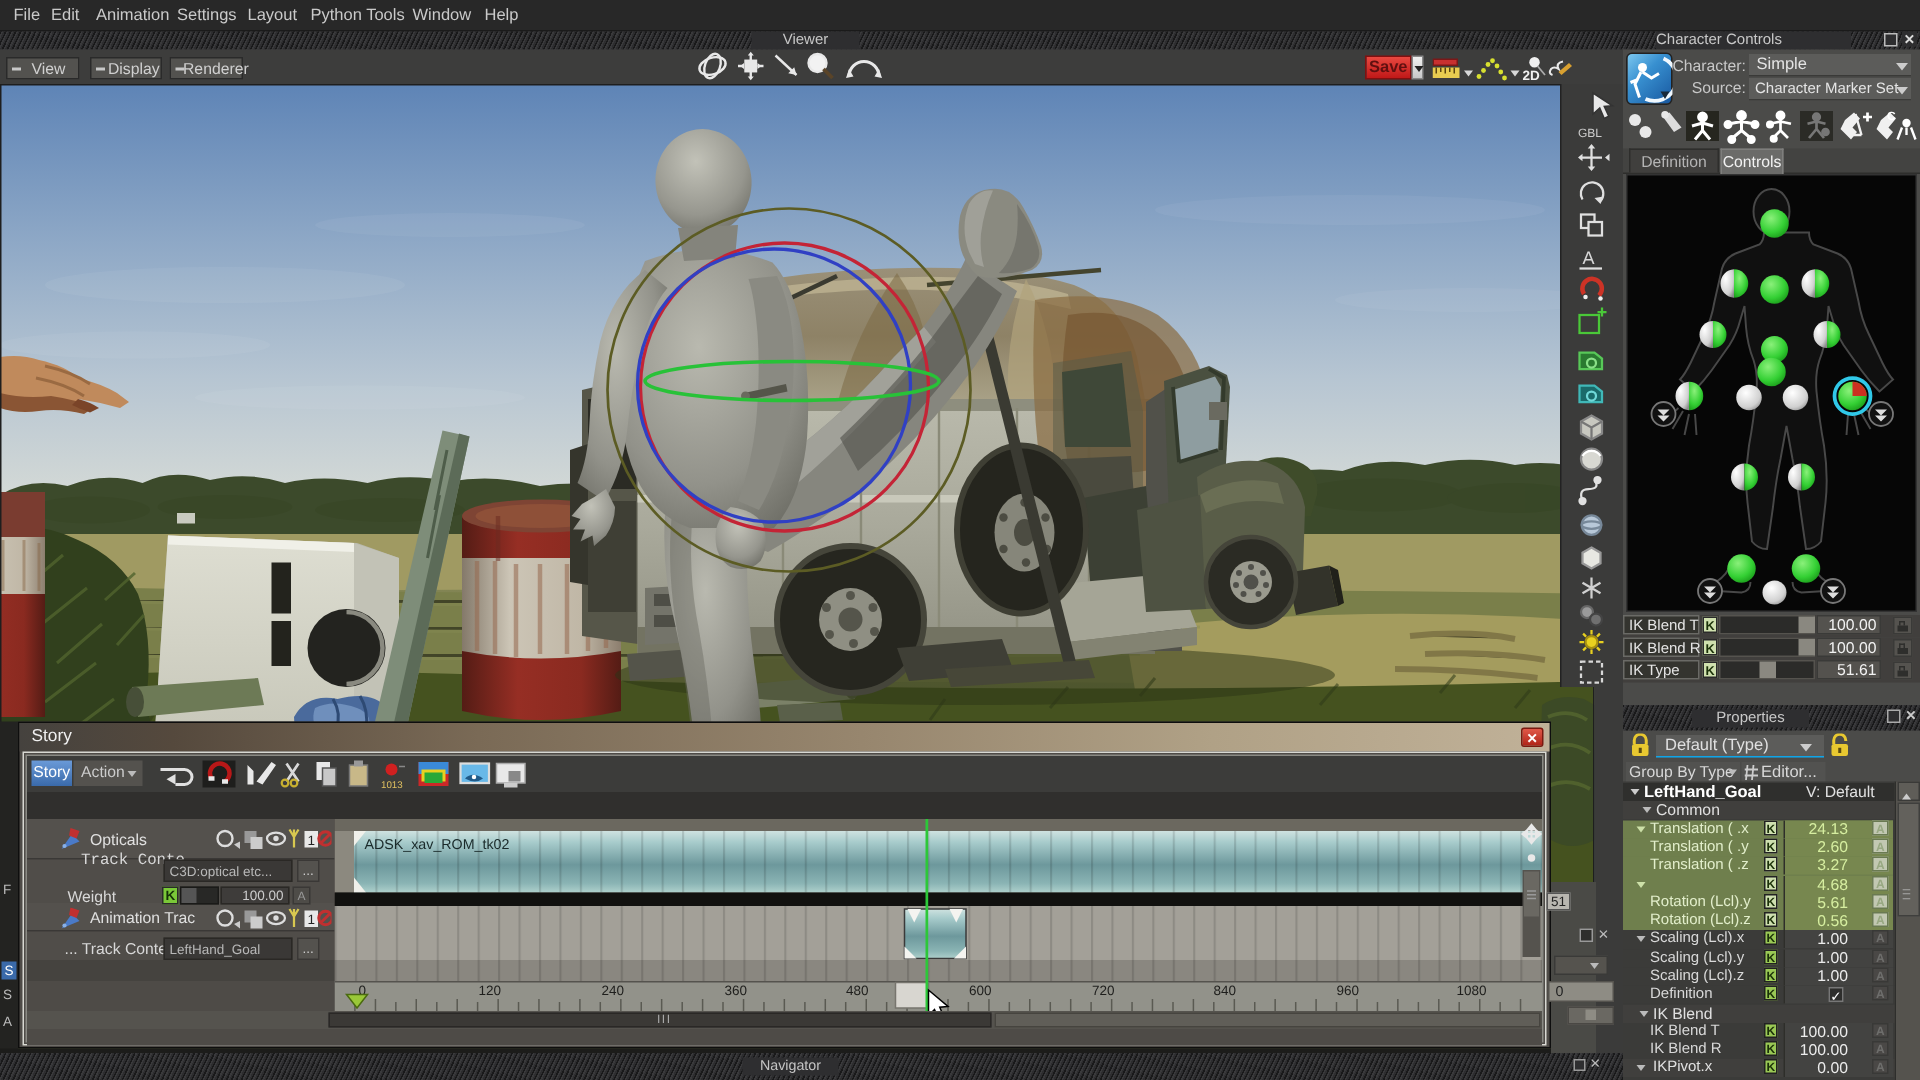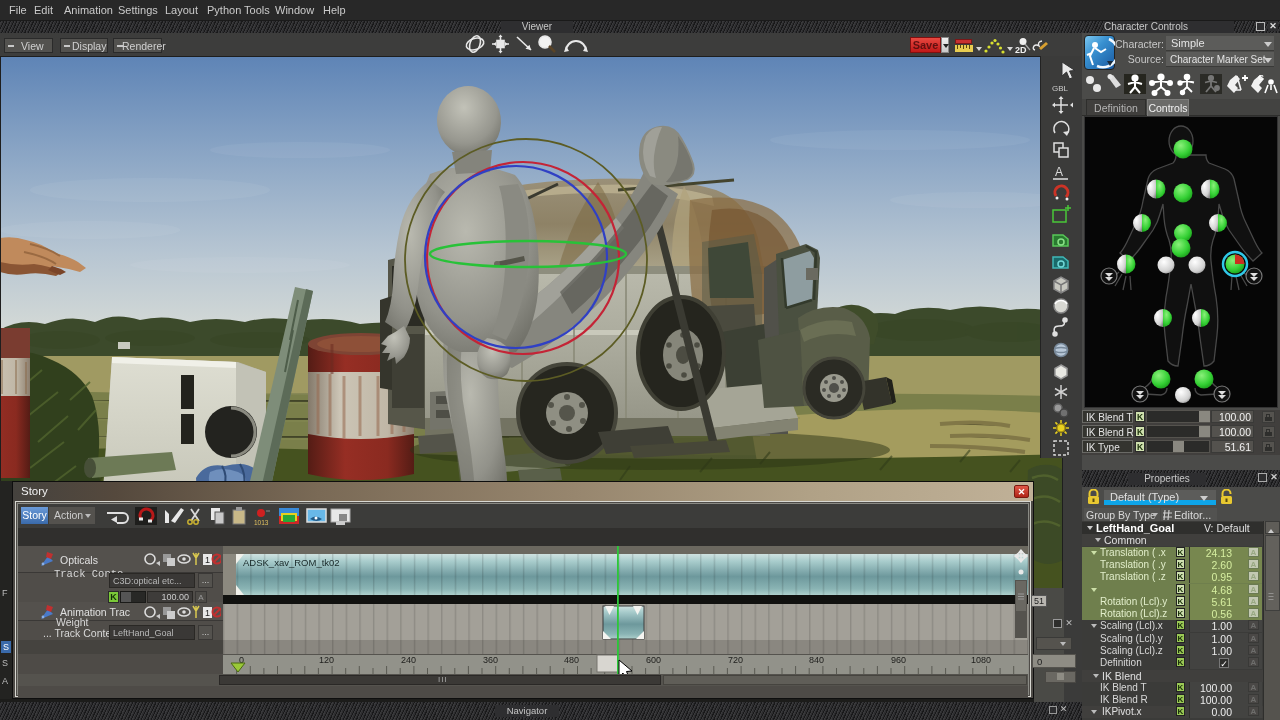--- a/index.html
+++ b/index.html
@@ -641,21 +641,21 @@
 
 <div class="hatch" style="left:1082px;top:470px;width:198px;height:17px;"></div>
 <div class="t" style="left:1128px;top:473px;width:78px;height:12px;background:#2e2e30;text-align:center;font-size:10px;color:#c8c8c8;">Properties</div>
 <div style="left:1258px;top:473px;width:9px;height:9px;border:1px solid #aaa;background:#2e2e30;"></div>
 <div class="t" style="left:1269px;top:472px;width:10px;height:10px;color:#ccc;font-size:9px;font-weight:bold;text-align:center;line-height:10px;">✕</div>
 <svg style="left:1086px;top:489px;" width="15" height="16" viewBox="0 0 15 16">
  <path d="M3.5 7 v-2.5 a4 4 0 0 1 8 0 V7" fill="none" stroke="#e8c830" stroke-width="2"></path>
  <rect x="2" y="7" width="11" height="8" rx="1.5" fill="#e8c830"></rect>
       <rect x="6.5" y="9.5" width="2" height="3.5" fill="#5a4a10"></rect>
     </svg>
-<div class="t" style="left:1104px;top:490px;width:112px;height:15px;background:#5c5c5a;border-bottom:5px solid #0ea5e9;color:#e0e0e0;font-size:11px;line-height:15px;padding-left:6px;">Default (Type)</div>
+<div class="t" style="left:1104px;top:490px;width:112px;height:15px;background:#5c5c5a;border-bottom:1px solid #0ea5e9;color:#e0e0e0;font-size:11px;line-height:15px;padding-left:6px;">Default (Type)</div>
 <div style="left:1200px;top:496px;width:0;height:0;border:4px solid transparent;border-top:5px solid #ccc;"></div>
 <svg style="left:1219px;top:489px;" width="15" height="16" viewBox="0 0 15 16">
  <path d="M3.5 7 v-2.5 a4 4 0 0 1 8 0 V5" fill="none" stroke="#e8c830" stroke-width="2"></path>
  <rect x="2" y="7" width="11" height="8" rx="1.5" fill="#e8c830"></rect>
       <rect x="6.5" y="9.5" width="2" height="3.5" fill="#5a4a10"></rect>
     </svg>
 <div class="t" style="left:1084px;top:508px;width:76px;height:14px;background:#525250;color:#d8d8d8;font-size:10.5px;line-height:14px;padding-left:2px;">Group By Type</div>
 <div style="left:1152px;top:513px;width:0;height:0;border:3.5px solid transparent;border-top:4.5px solid #bbb;"></div>
 <div class="t" style="left:1161px;top:508px;width:56px;height:14px;background:#525250;color:#d8d8d8;font-size:11px;line-height:14px;padding-left:13px;">Editor...</div>
 <svg style="left:1163px;top:510px;" width="10" height="10" viewBox="0 0 10 10">
@@ -684,21 +684,21 @@
 <div style="left:1082px;top:559px;width:180px;height:13px;background:#6f7f4d;"></div>
 <div class="t" style="left:1100px;top:559px;width:72px;overflow:hidden;font-size:10px;color:#e2eecb;">Translation ( .y</div>
 <div class="t" style="left:1176px;top:559px;width:9px;height:10px;background:#cfe0b0;border:1px solid #222;color:#1a3008;font-size:8px;font-weight:bold;text-align:center;line-height:9px;">K</div>
 <div style="left:1189px;top:559px;width:73px;height:12px;background:#77874f;border-left:1px solid #2e2e2a;"></div>
 <div class="t" style="left:1164px;top:559px;width:68px;font-size:10.5px;color:#d6eea0;text-align:right;">2.60</div>
 <div class="t" style="left:1248px;top:559px;width:11px;height:10px;background:#c2c8b2;border:1px solid #6a7a52;color:#98a882;font-size:8px;font-weight:bold;text-align:center;line-height:10px;">A</div>
 <div style="left:1082px;top:571px;width:180px;height:13px;background:#6f7f4d;"></div>
 <div class="t" style="left:1100px;top:571px;width:72px;overflow:hidden;font-size:10px;color:#e2eecb;">Translation ( .z</div>
 <div class="t" style="left:1176px;top:571px;width:9px;height:10px;background:#cfe0b0;border:1px solid #222;color:#1a3008;font-size:8px;font-weight:bold;text-align:center;line-height:9px;">K</div>
 <div style="left:1189px;top:571px;width:73px;height:12px;background:#77874f;border-left:1px solid #2e2e2a;"></div>
-<div class="t" style="left:1164px;top:571px;width:68px;font-size:10.5px;color:#d6eea0;text-align:right;">0.95</div>
+<div class="t" style="left:1164px;top:571px;width:68px;font-size:10.5px;color:#d6eea0;text-align:right;">3.27</div>
 <div class="t" style="left:1248px;top:571px;width:11px;height:10px;background:#c2c8b2;border:1px solid #6a7a52;color:#98a882;font-size:8px;font-weight:bold;text-align:center;line-height:10px;">A</div>
 <div style="left:1082px;top:584px;width:180px;height:13px;background:#6f7f4d;"></div>
 <div style="left:1091px;top:588px;width:0;height:0;border:3px solid transparent;border-top:4px solid #cde0a8;"></div>
 <div class="t" style="left:1100px;top:600px;width:72px;overflow:hidden;font-size:10px;color:#e2eecb;">Rotation (Lcl).x</div>
 <div class="t" style="left:1176px;top:584px;width:9px;height:10px;background:#cfe0b0;border:1px solid #222;color:#1a3008;font-size:8px;font-weight:bold;text-align:center;line-height:9px;">K</div>
 <div style="left:1189px;top:584px;width:73px;height:12px;background:#77874f;border-left:1px solid #2e2e2a;"></div>
 <div class="t" style="left:1164px;top:584px;width:68px;font-size:10.5px;color:#d6eea0;text-align:right;">4.68</div>
 <div class="t" style="left:1248px;top:584px;width:11px;height:10px;background:#c2c8b2;border:1px solid #6a7a52;color:#98a882;font-size:8px;font-weight:bold;text-align:center;line-height:10px;">A</div>
 <div style="left:1082px;top:596px;width:180px;height:13px;background:#6f7f4d;"></div>
 <div class="t" style="left:1100px;top:596px;width:72px;overflow:hidden;font-size:10px;color:#e2eecb;">Rotation (Lcl).y</div>
@@ -856,21 +856,21 @@
         <path d="M71 11 l6 -6" stroke="#c03030" stroke-width="2"></path>
  </svg>
 
  <div class="t" style="left:41px;top:86px;font-size:10.5px;color:#d8d8d8;font-family:Liberation Mono, monospace;">Track Conte</div>
  <div class="t" style="left:96px;top:91px;width:86px;height:15px;background:#3a3836;border:1px solid #2a2825;color:#b8b8b8;font-size:9px;line-height:14px;padding-left:3px;">C3D:optical etc...</div>
  <div class="t" style="left:185px;top:91px;width:15px;height:15px;background:#54524e;border:1px solid #3a3836;color:#ccc;font-size:9px;text-align:center;line-height:12px;">...</div>
  <div class="t" style="left:30px;top:145px;font-size:10.5px;color:#d8d8d8;">... Track Conte</div>
  <div class="t" style="left:96px;top:143px;width:86px;height:15px;background:#3a3836;border:1px solid #2a2825;color:#b8b8b8;font-size:9px;line-height:14px;padding-left:3px;">LeftHand_Goal</div>
  <div class="t" style="left:185px;top:143px;width:15px;height:15px;background:#54524e;border:1px solid #3a3836;color:#ccc;font-size:9px;text-align:center;line-height:12px;">...</div>
 
- <div class="t" style="left:43px;top:110px;font-size:10.5px;color:#d8d8d8;margin-top:24px;">Weight</div>
+ <div class="t" style="left:32px;top:110px;font-size:10.5px;color:#d8d8d8;">Weight</div>
  <div class="t" style="left:95px;top:109px;width:11px;height:12px;background:#7ac838;border:1px solid #2a2a2a;color:#143008;font-size:9px;font-weight:bold;text-align:center;line-height:11px;">K</div>
  <div style="left:107px;top:109px;width:26px;height:12px;background:#282826;border:1px solid #1a1a18;"></div>
  <div style="left:108px;top:110px;width:10px;height:10px;background:#555;"></div>
  <div class="t" style="left:134px;top:109px;width:46px;height:12px;background:#3e3c3a;border:1px solid #2a2825;color:#ccc;font-size:9px;text-align:right;line-height:11px;padding-right:3px;">100.00</div>
  <div class="t" style="left:182px;top:109px;width:12px;height:12px;background:#4e4c48;border:1px solid #3a3836;color:#999;font-size:8px;text-align:center;line-height:11px;">A</div>
 
  <div style="left:5px;top:158px;width:205px;height:14px;background:#45433f;"></div>
 
  <svg style="left:210px;top:64px;" width="805" height="128" viewBox="0 0 805 128">
   <defs>

